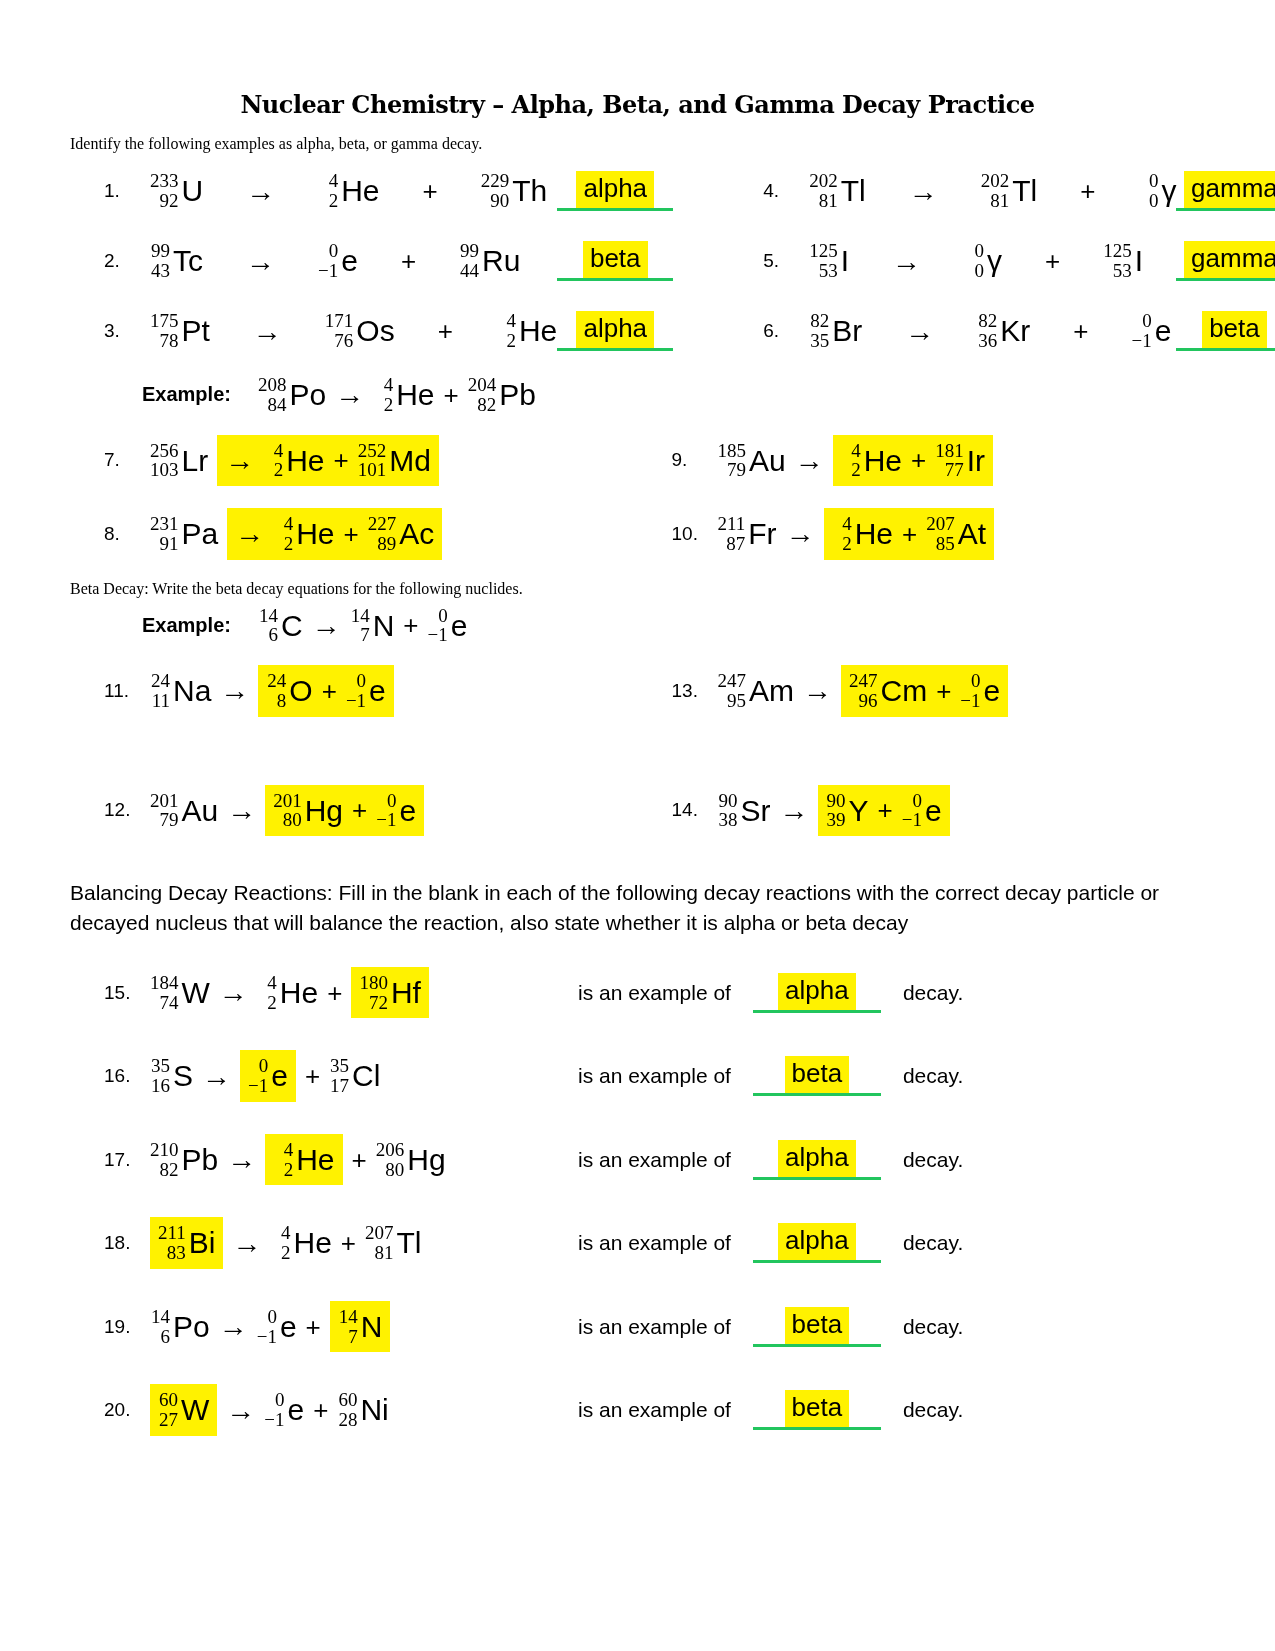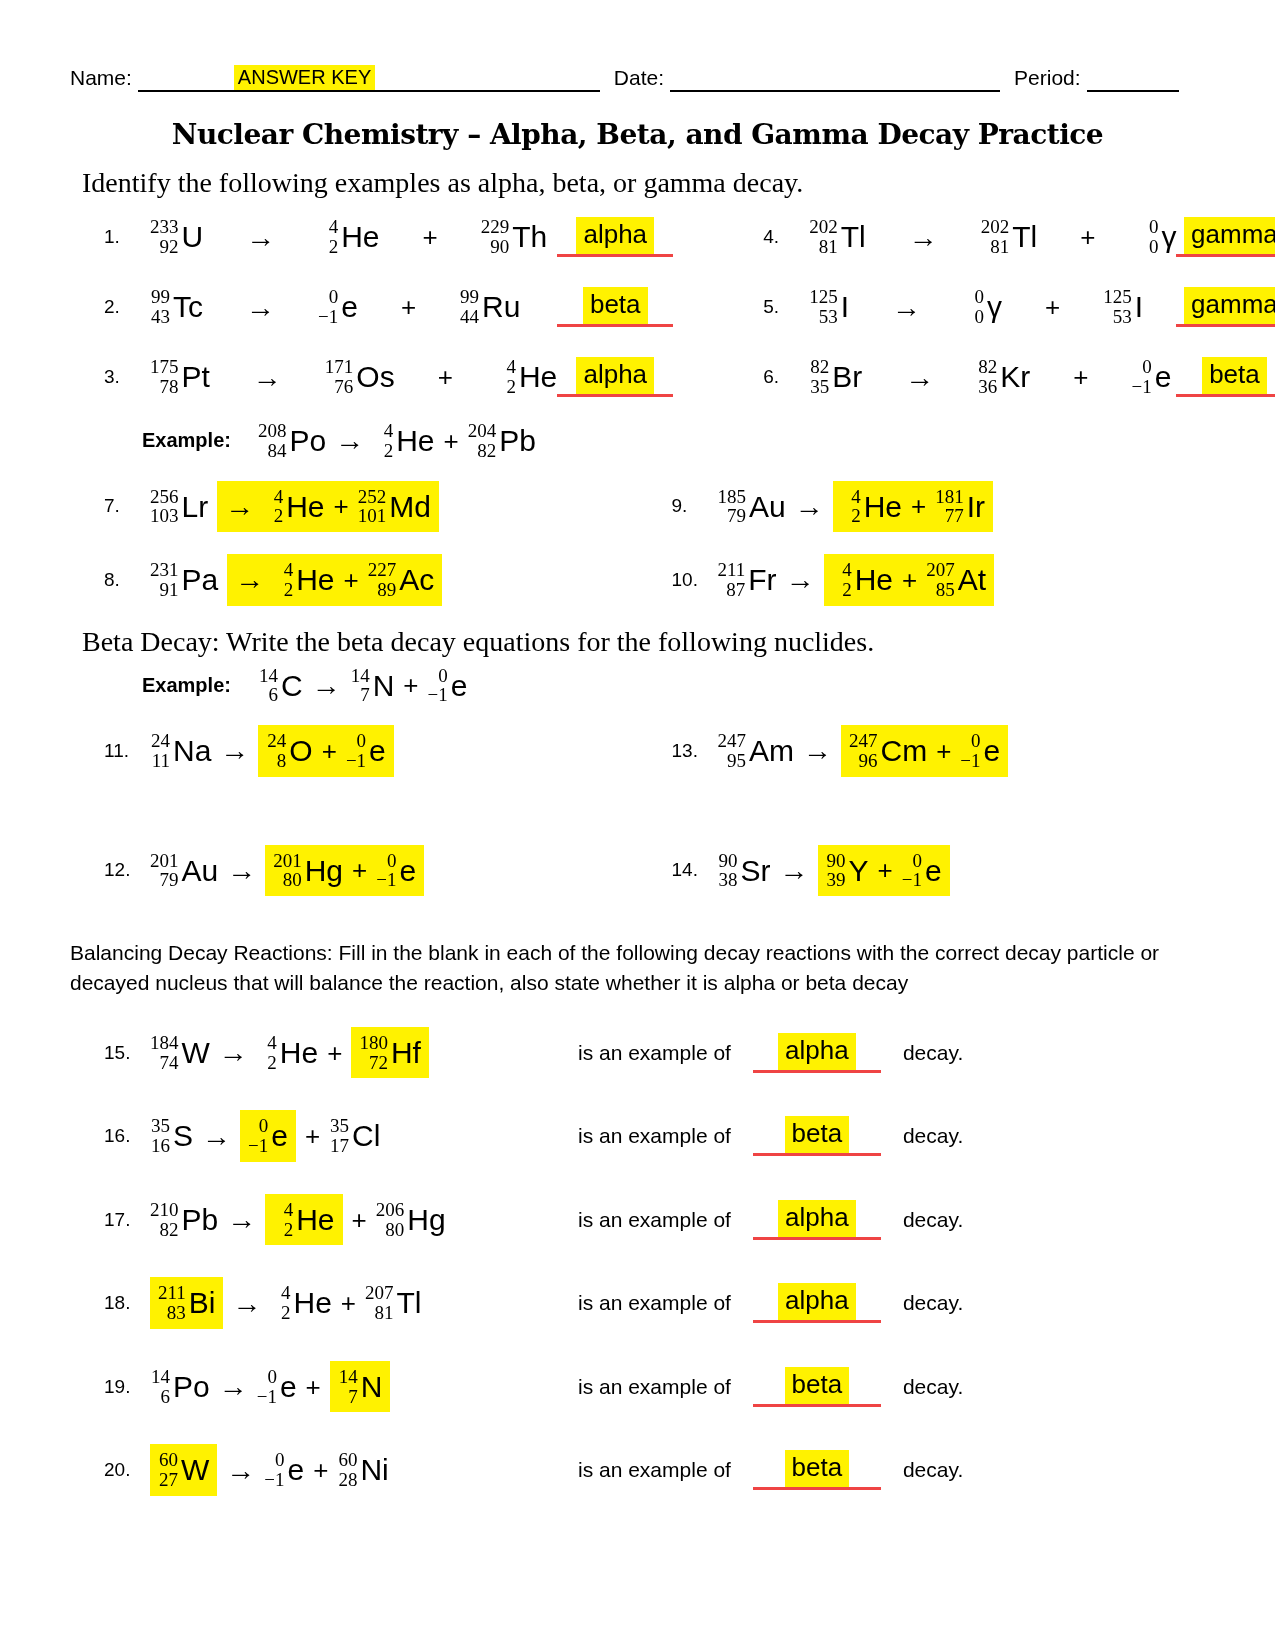--- a/index.html
+++ b/index.html
@@ -13,23 +13,23 @@
   .hlabel{ flex:none; padding-bottom:2px; }
   .hline{ display:inline-flex; align-items:flex-end; border-bottom:2px solid #000;
           height:28px; margin-left:6px; }
   .name-line{ width:462px; }
   .date-line{ width:330px; }
   .period-line{ width:92px; }
   .ml{ margin-left:14px; }
   .answer-key{ background:var(--hl); font-size:20px; margin-left:96px; padding:1px 4px; }
 
   .title{ font-family:"DejaVu Serif","Liberation Serif",serif; font-weight:700;
-          font-size:28px; text-align:center; margin:26px 0 16px 0; letter-spacing:-0.5px; }
-
-  .serif-head{ font-family:"Liberation Serif",serif; font-size:28px; margin:4px 0 8px 12px; }
+          font-size:24px; text-align:center; margin:26px 0 16px 0; letter-spacing:-0.5px; }
+
+  .serif-head{ font-family:"Liberation Serif",serif; font-size:16px; margin:4px 0 8px 0; }
 
   
   .eq{ display:inline-flex; align-items:center; gap:9px; }
   .nuclide{ display:inline-flex; align-items:center; }
   .nums{ display:inline-flex; flex-direction:column; align-items:flex-end;
          font-family:"Liberation Serif",serif; font-size:19px; line-height:1.04;
          min-width:20px; margin-right:3px; }
   .sym{ font-size:30px; line-height:1.05; }
   .arrow{ font-size:29px; font-weight:700; line-height:1; }
   .plus{ font-size:26px; line-height:1; }
@@ -40,50 +40,40 @@
   .grid2{ display:grid; grid-template-columns:1fr 1fr; grid-auto-flow:column; }
   #identify-grid{ grid-template-rows:repeat(3,auto); }
   #alpha-grid, #beta-grid{ grid-template-rows:repeat(2,auto); }
   .row{ display:flex; align-items:center; margin:10px 0 20px 34px; }
   #alpha-grid .row{ margin:6px 0 16px 34px; }
   #beta-grid .row{ margin:6px 0 16px 34px; }
   #beta-grid .row.gap-big{ margin-bottom:62px; }
   .num{ font-size:19px; width:46px; flex:none; }
   .grow{ flex:1;gap:43px; }
 
-  .blank{ border-bottom:3px solid #ef4444; min-width:116px; text-align:center;
+  .blank{ border-bottom:3px solid #22c55e; min-width:116px; text-align:center;
           padding:0 5px; margin-right:56px; display:inline-block; }
   .answer-word{ background:var(--hl); font-size:26px; padding:2px 7px 4px 7px;
                 display:inline-block; }
 
   .example-row{ display:flex; align-items:center; margin:4px 0 14px 72px; }
   .example-label{ font-size:20px; width:116px; flex:none;font-weight:bold; }
 
   .balancing-head{ font-size:21px; line-height:1.45; margin:26px 0 28px 0; max-width:1100px; }
 
   .bal-row{ display:flex; align-items:center; margin:13px 0 32px 34px; }
   .bal-eq{ width:428px; }
   .bal-text{ display:flex; align-items:center; gap:22px; font-size:21px; }
   .bal-text .blank{ margin-right:0; min-width:128px; }
 </style>
 </head>
 <body>
 
 <div class="page">
 
-  <div class="header-row">
-    <span class="hlabel">Name:</span>
-    <span class="hline name-line">
-      <span class="answer-key">ANSWER KEY</span>
-    </span>
-    <span class="hlabel ml">Date:</span>
-    <span class="hline date-line"></span>
-    <span class="hlabel ml">Period:</span>
-    <span class="hline period-line"></span>
-  </div>
 
   <div class="title">Nuclear Chemistry – Alpha, Beta, and Gamma Decay Practice</div>
 
   <div class="serif-head">Identify the following examples as alpha, beta, or gamma decay.</div>
   <div class="grid2" id="identify-grid">
       <span class="row">
         <span class="num">1.</span>
         <span class="eq grow">
           <span class="nuclide">
             <span class="nums">

